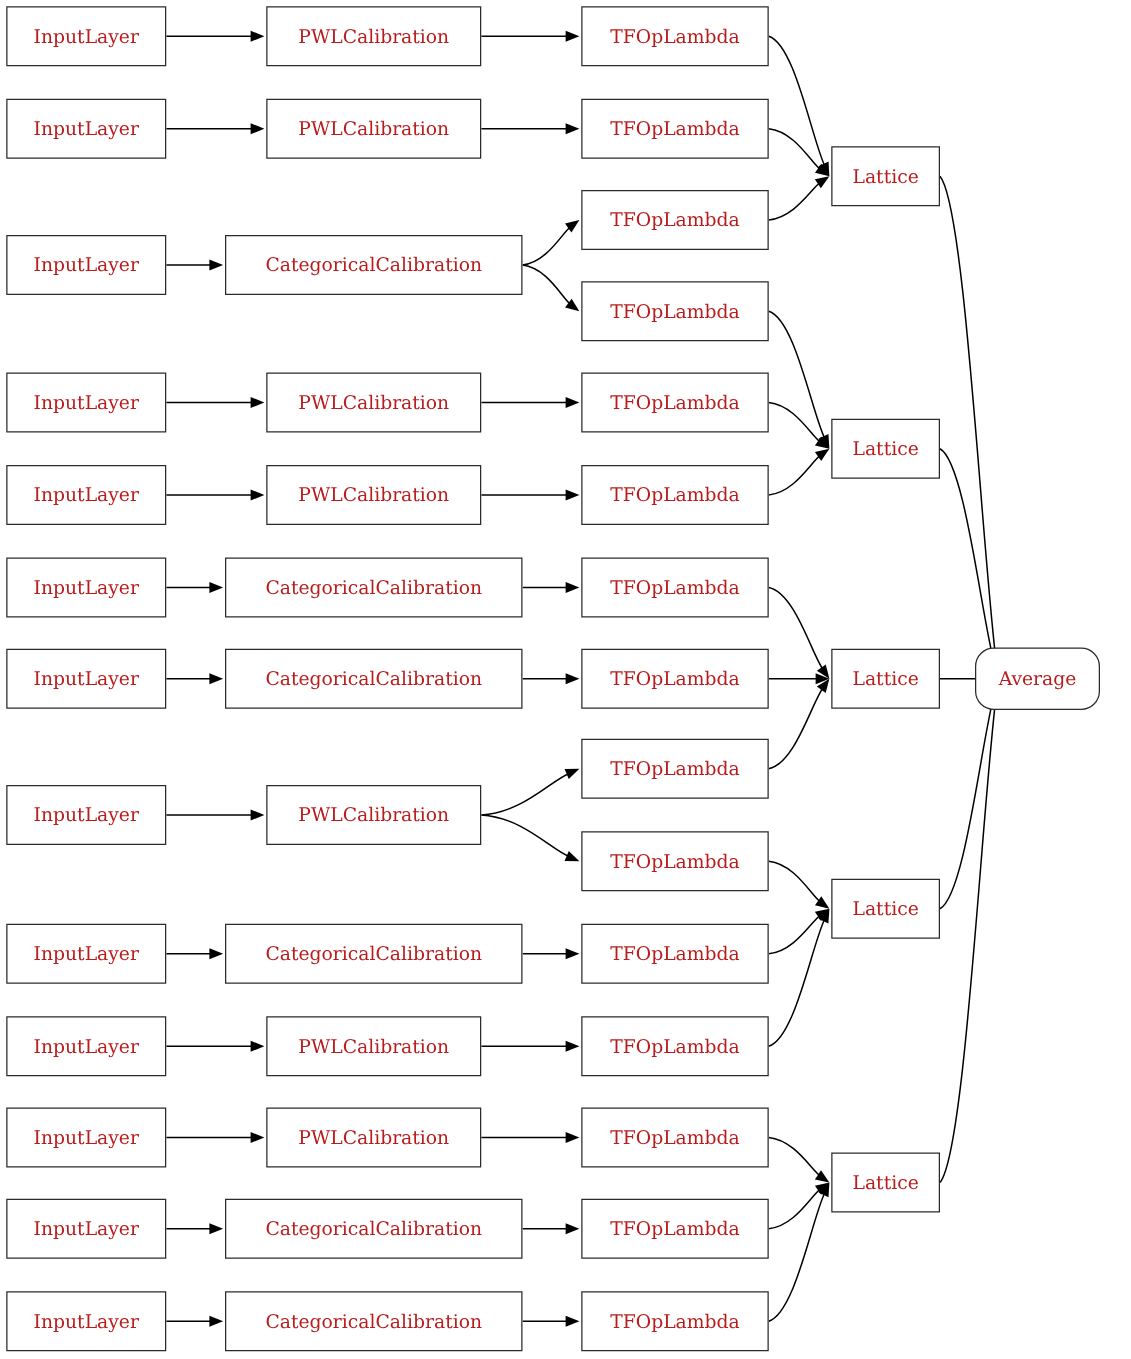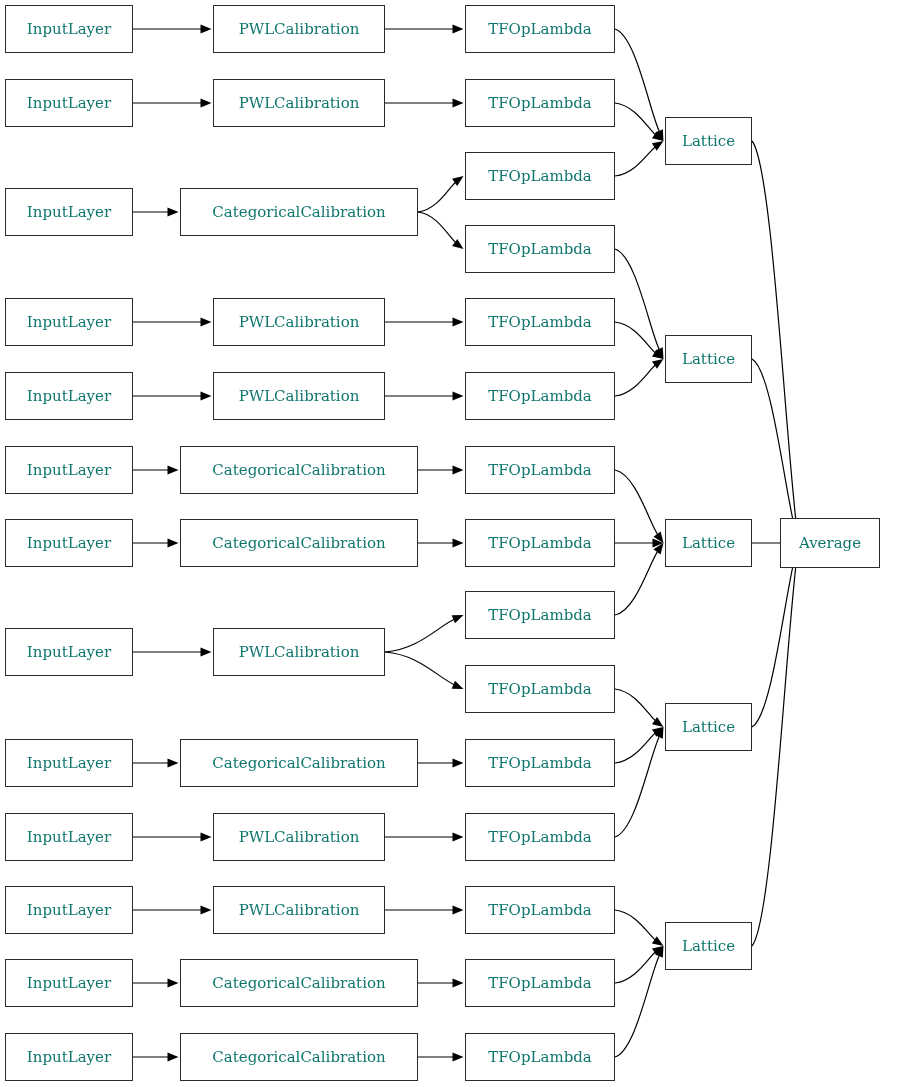--- a/index.html
+++ b/index.html
@@ -7,21 +7,21 @@
   body{font-family:"DejaVu Serif","Liberation Serif",serif;}
   #canvas{position:relative;width:905px;height:1087px;background:#ffffff;overflow:hidden;}
   .node{
     position:absolute;
     box-sizing:border-box;
     border:1px solid #2b2b2b;
     background:#ffffff;
     display:flex;
     align-items:center;
     justify-content:center;
-    color:#0f766e;
+    color:#b91c1c;
     font-family:"DejaVu Serif","Liberation Serif",serif;
     font-size:15px;
     line-height:1;
     white-space:nowrap;
     z-index:2;
   }
   #edges{position:absolute;left:0;top:0;width:905px;height:1087px;z-index:1;}
   #edges path{fill:none;stroke:#000000;stroke-width:1.2px;}
   #edges polygon{fill:#000000;stroke:none;}
 </style>
@@ -166,14 +166,14 @@
     <div class="node" style="left: 465px; top: 739px; width: 150px; height: 48px;">TFOpLambda</div>
     <div class="node" style="left: 465px; top: 813px; width: 150px; height: 48px;">TFOpLambda</div>
     <div class="node" style="left: 465px; top: 886px; width: 150px; height: 48px;">TFOpLambda</div>
     <div class="node" style="left: 465px; top: 959px; width: 150px; height: 48px;">TFOpLambda</div>
     <div class="node" style="left: 465px; top: 1033px; width: 150px; height: 48px;">TFOpLambda</div>
     <div class="node" style="left: 665px; top: 117px; width: 87px; height: 48px;">Lattice</div>
     <div class="node" style="left: 665px; top: 335px; width: 87px; height: 48px;">Lattice</div>
     <div class="node" style="left: 665px; top: 519px; width: 87px; height: 48px;">Lattice</div>
     <div class="node" style="left: 665px; top: 703px; width: 87px; height: 48px;">Lattice</div>
     <div class="node" style="left: 665px; top: 922px; width: 87px; height: 48px;">Lattice</div>
-    <div class="node" style="left: 780px; top: 518px; width: 100px; height: 50px;">Average</div>
+    <div class="node" style="left: 780px; top: 518px; width: 100px; height: 50px; border-radius: 15px;">Average</div>
   </div>
 
 </body></html>

